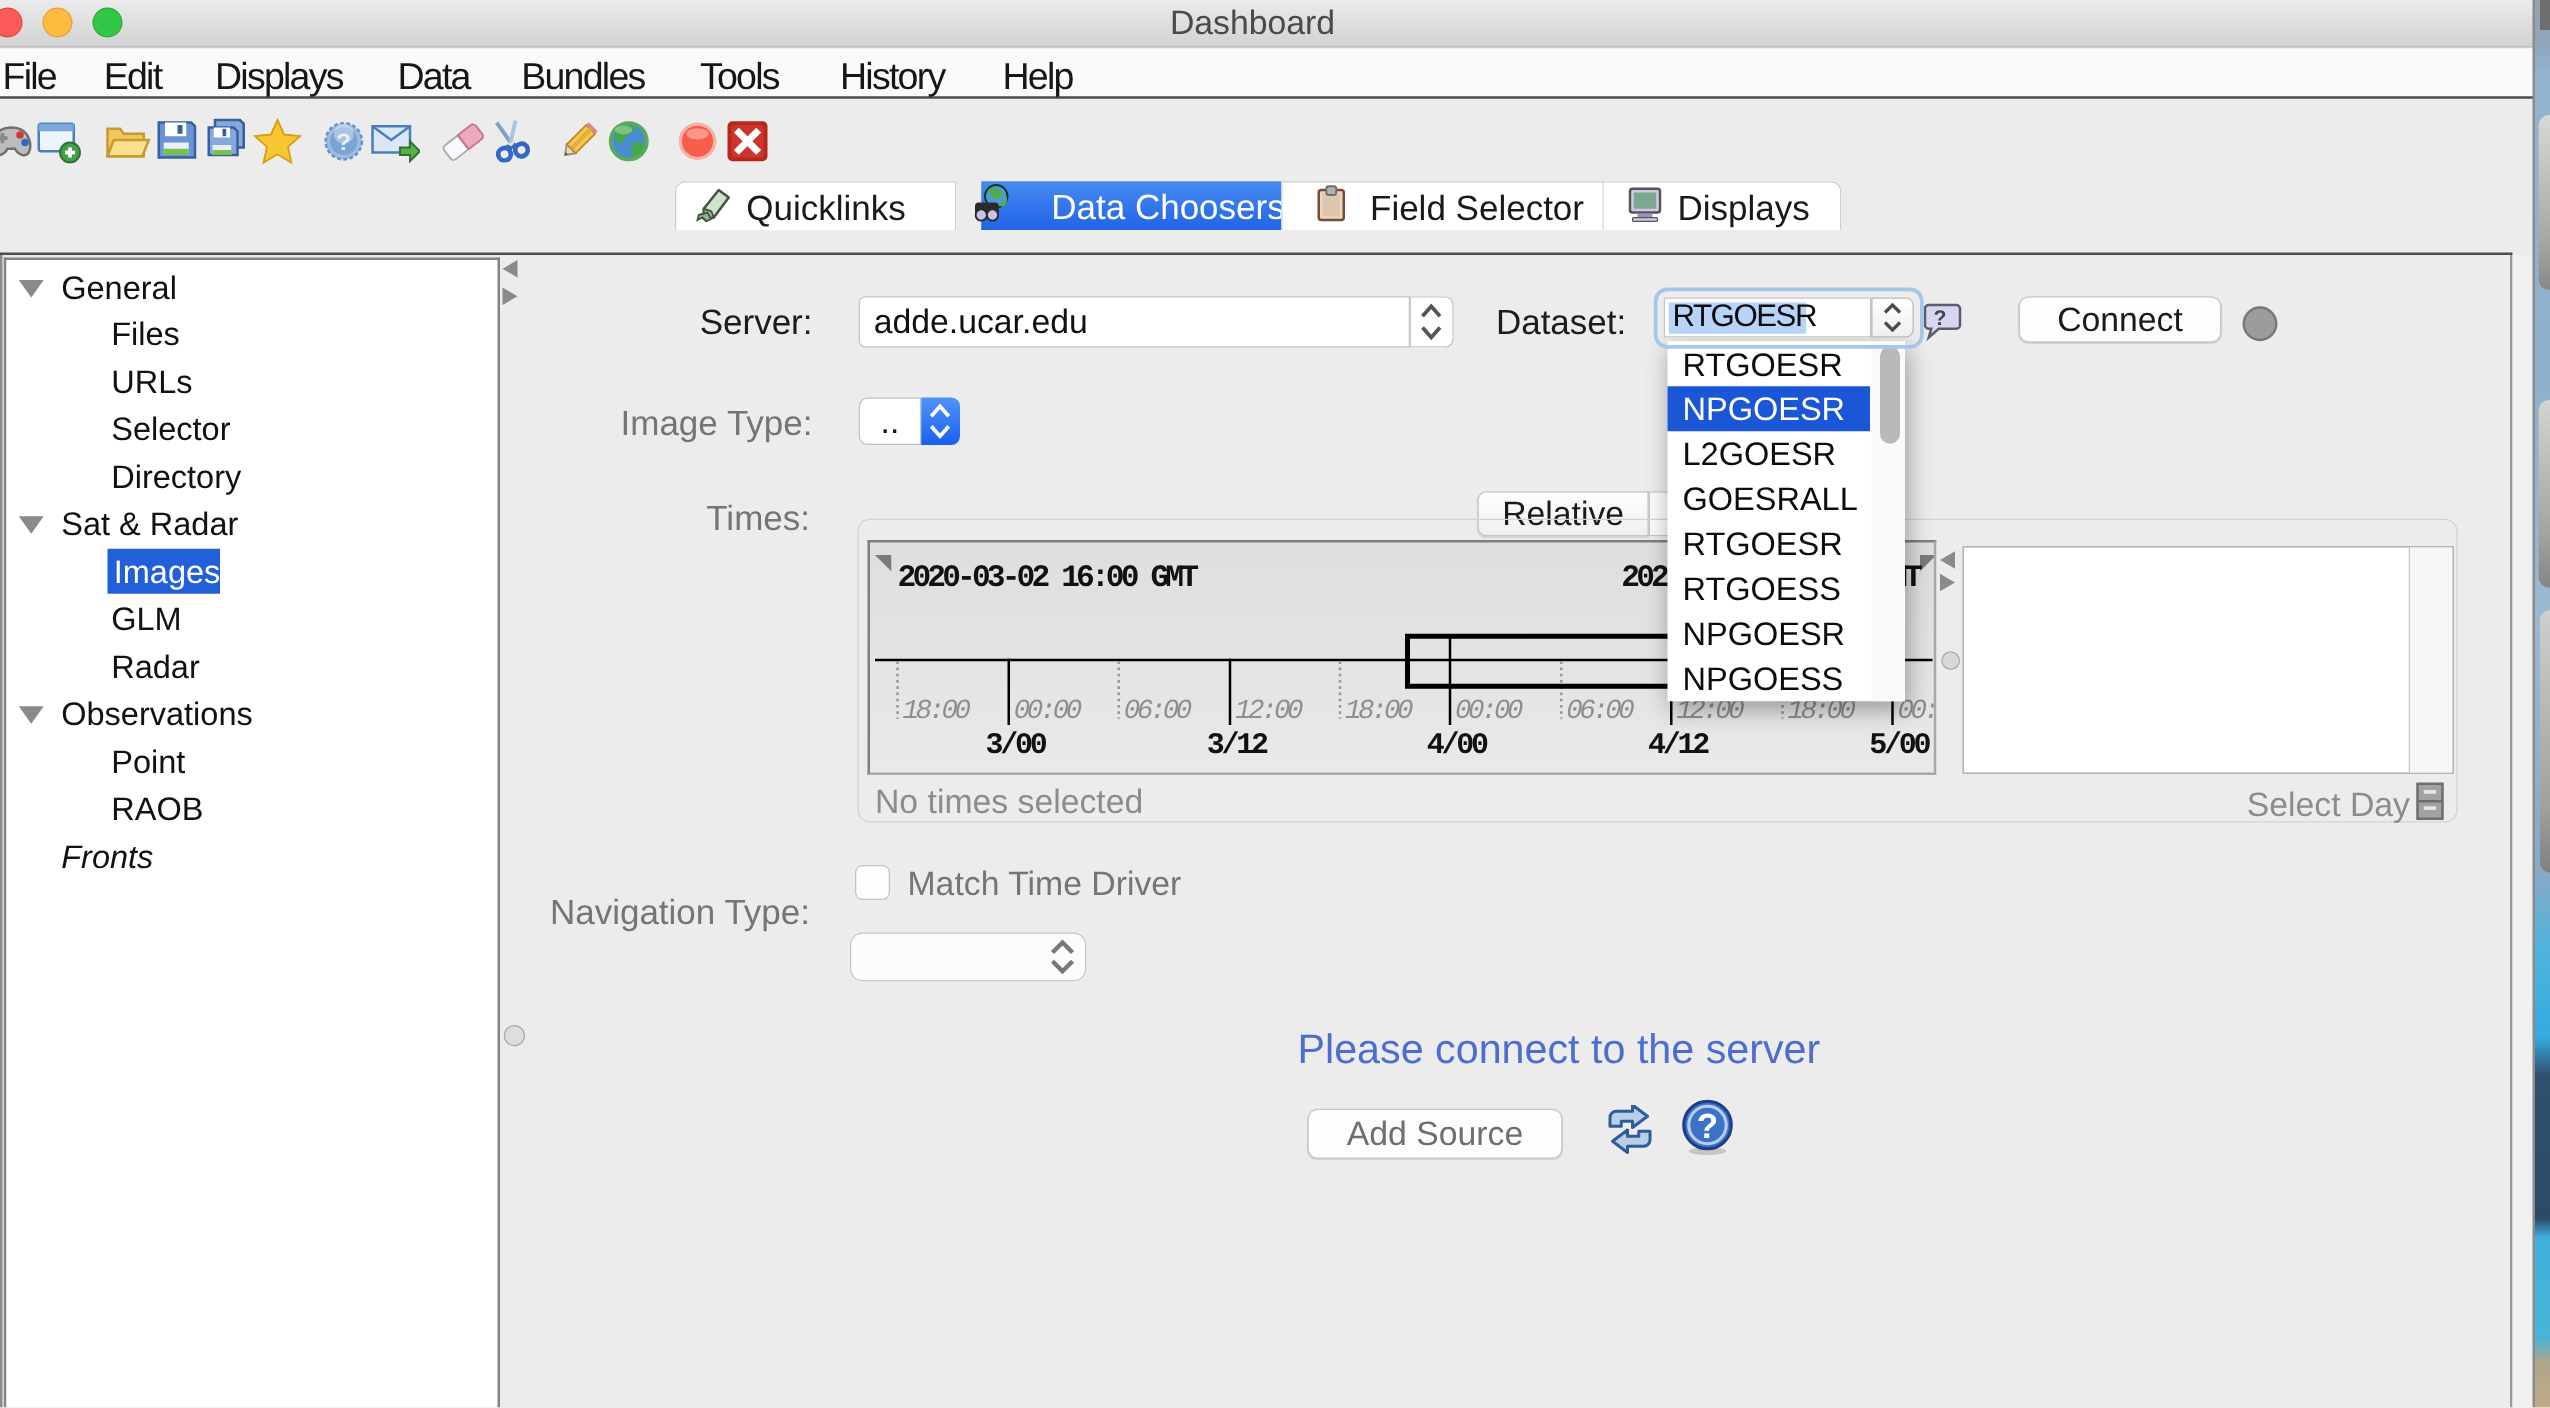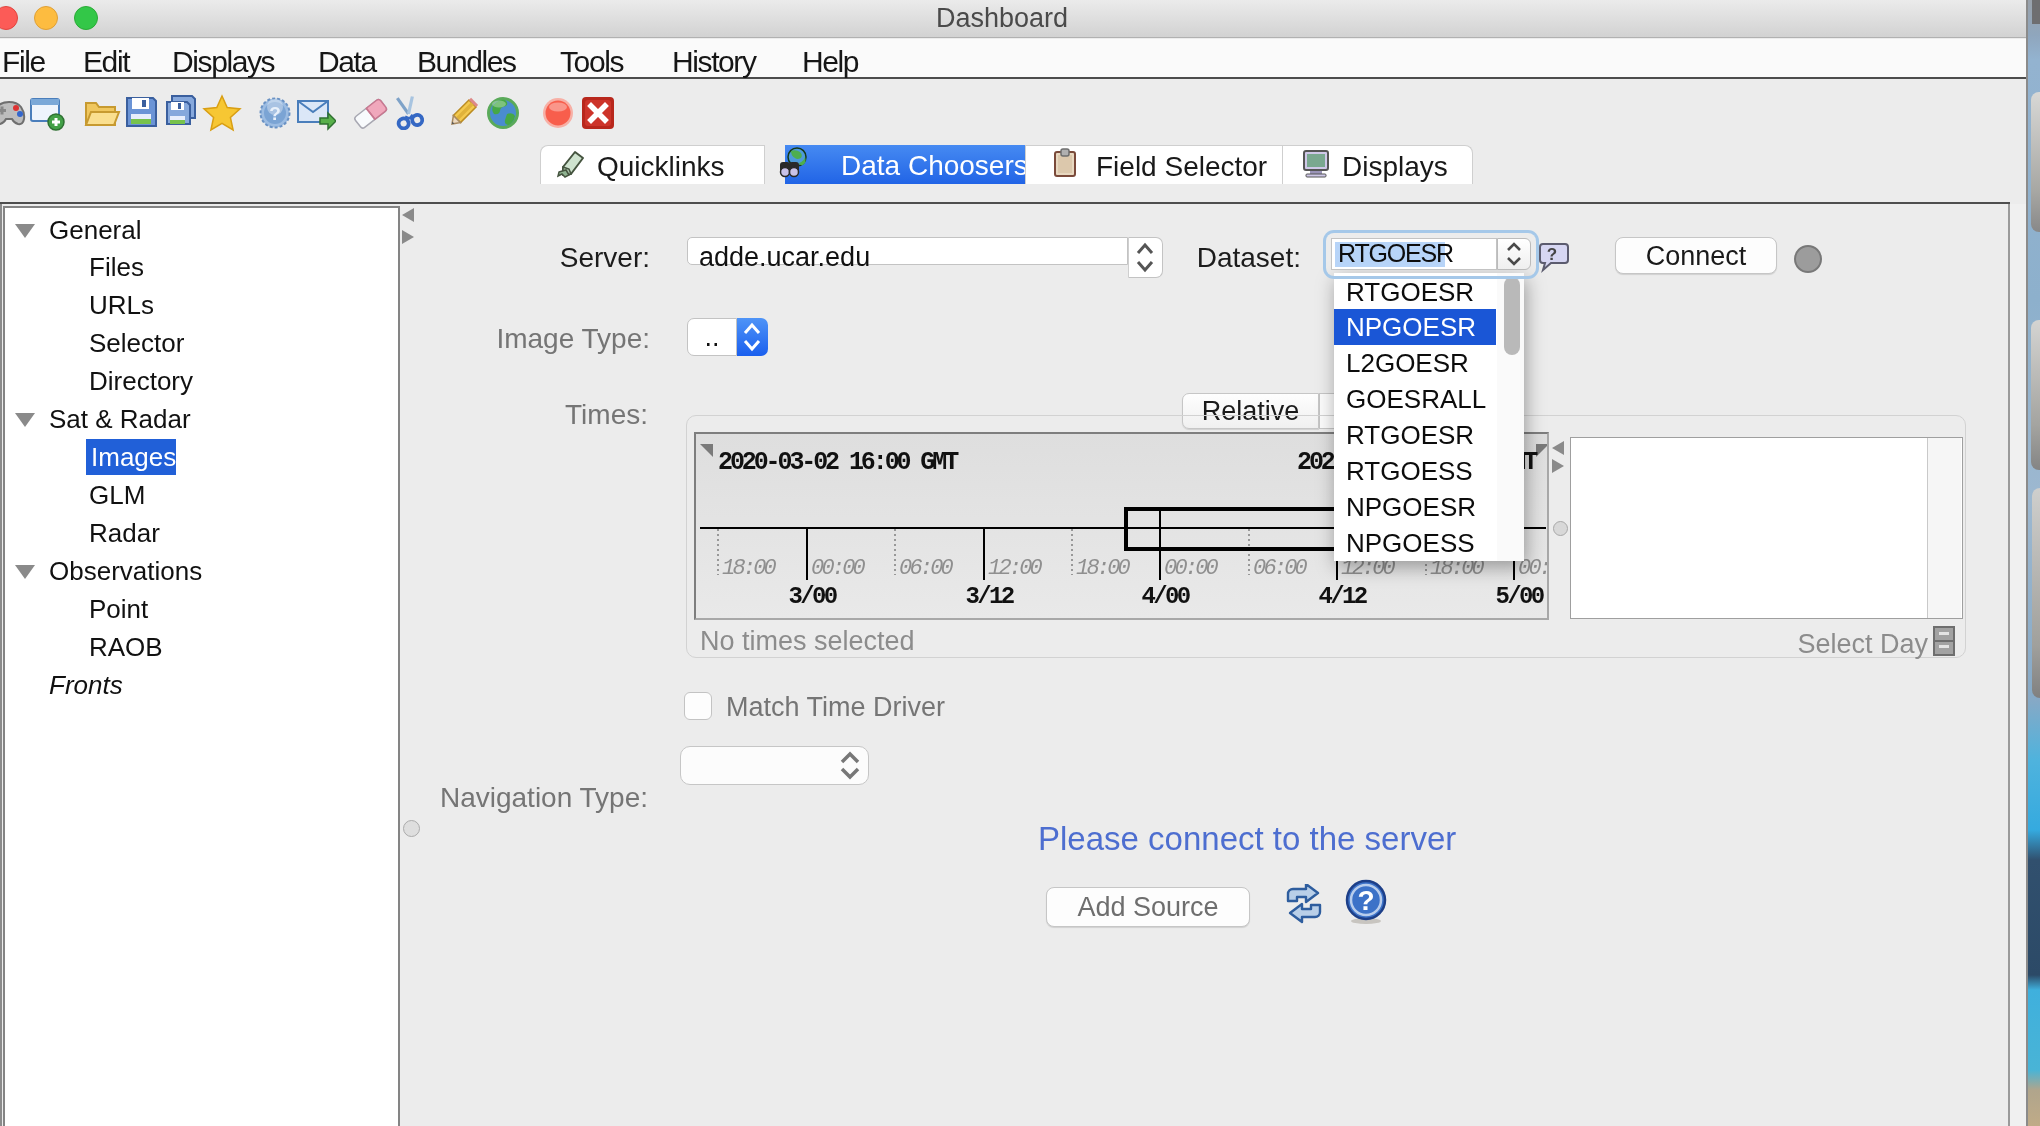--- a/index.html
+++ b/index.html
@@ -238,21 +238,21 @@
 <div class="trow" style="left:49px; top:553px;">Observations</div>
 <div class="trow" style="left:89px; top:591px;">Point</div>
 <div class="trow" style="left:89px; top:629px;">RAOB</div>
 <div class="trow" style="left:49px; top:667px;font-style:italic;">Fronts</div>
 
 <div class="divarrow-l" style="left:402px; top:208px;"></div>
 <div class="divarrow-r" style="left:402px; top:230px;"></div>
 <div class="abs" style="left:403px; top:820px; width:17px; height:17px; border-radius:50%; background:#dedede; border:1px solid #ababab;"></div>
 
 <div class="lab" style="left:450px; top:242px; width:200px;">Server:</div>
-<div class="field" style="left:687px; top:237px; width:441px; height:28px; border-radius:5px 0 0 5px; font-size:27px; line-height:39px; color:#111; padding-left:11px;">adde.ucar.edu</div>
+<div class="field" style="left:687px; top:237px; width:441px; height:41px; border-radius:5px 0 0 5px; font-size:27px; line-height:39px; color:#111; padding-left:11px;">adde.ucar.edu</div>
 <div class="field" style="left:1128px; top:237px; width:35px; height:41px; border-radius:0 7px 7px 0; border-left:1px solid #cfcfcf;"></div>
 <svg class="icon" width="35" height="41" style="left:1128px; top:237px;" viewBox="0 0 35 41">
   <polyline points="10,16 17,8 24,16" fill="none" stroke="#555" stroke-width="3"></polyline>
   <polyline points="10,25 17,33 24,25" fill="none" stroke="#555" stroke-width="3"></polyline>
 </svg>
 
 <div class="lab" style="left:1101px; top:242px; width:200px;">Dataset:</div>
 
 <svg class="icon" width="32" height="32" style="left:1538px; top:241px;" viewBox="0 0 32 32">
   <path d="M5 3 h22 a3 3 0 0 1 3 3 v13 a3 3 0 0 1 -3 3 h-14 l-8 7 l2 -7 h-2 a3 3 0 0 1 -3 -3 v-13 a3 3 0 0 1 3 -3 z" fill="#d6d6f2" stroke="#5b5b6e" stroke-width="2"></path>
@@ -330,21 +330,21 @@
 <div class="abs" style="left:1927px; top:438px; width:1px; height:180px; background:#c9c9c9;"></div>
 <div class="abs" style="left:1928px; top:438px; width:33px; height:180px; background:#f6f6f6;"></div>
 
 <div class="divarrow-l" style="left:1552px; top:441px;"></div>
 <div class="divarrow-r" style="left:1552px; top:459px;"></div>
 <div class="abs" style="left:1553px; top:521px; width:15px; height:15px; border-radius:50%; background:#d8d8d8; border:1px solid #a8a8a8;"></div>
 
 <div class="abs" style="left:684px; top:692px; width:28px; height:28px; background:#fdfdfd; border:1px solid #c3c3c3; border-radius:6px;"></div>
 <div class="abs" style="left:726px; top:692px; font-size:27px; color:#757575;">Match Time Driver</div>
 
-<div class="glab" style="left:348px; top:782px; width:300px;">Navigation Type:</div>
+<div class="glab" style="left:348px; top:714px; width:300px;">Navigation Type:</div>
 <div class="abs" style="left:680px; top:746px; width:189px; height:39px; background:#fcfcfc; border:1px solid #c6c6c6; border-radius:10px;"></div>
 <svg class="icon" width="36" height="39" style="left:832px; top:746px;" viewBox="0 0 36 39">
   <polyline points="10,16 18,8 26,16" fill="none" stroke="#777" stroke-width="3.5"></polyline>
   <polyline points="10,23 18,31 26,23" fill="none" stroke="#777" stroke-width="3.5"></polyline>
 </svg>
 
 <div class="abs" style="left:1038px; top:820px; font-size:33px; color:#4d6ed0;">Please connect to the server</div>
 <div class="btn" style="left:1046px; top:887px; width:204px; height:40px; line-height:38px; color:#6e6e6e;">Add Source</div>
 
 <svg class="icon" width="38" height="42" style="left:1285px; top:884px;" viewBox="0 0 38 42">

